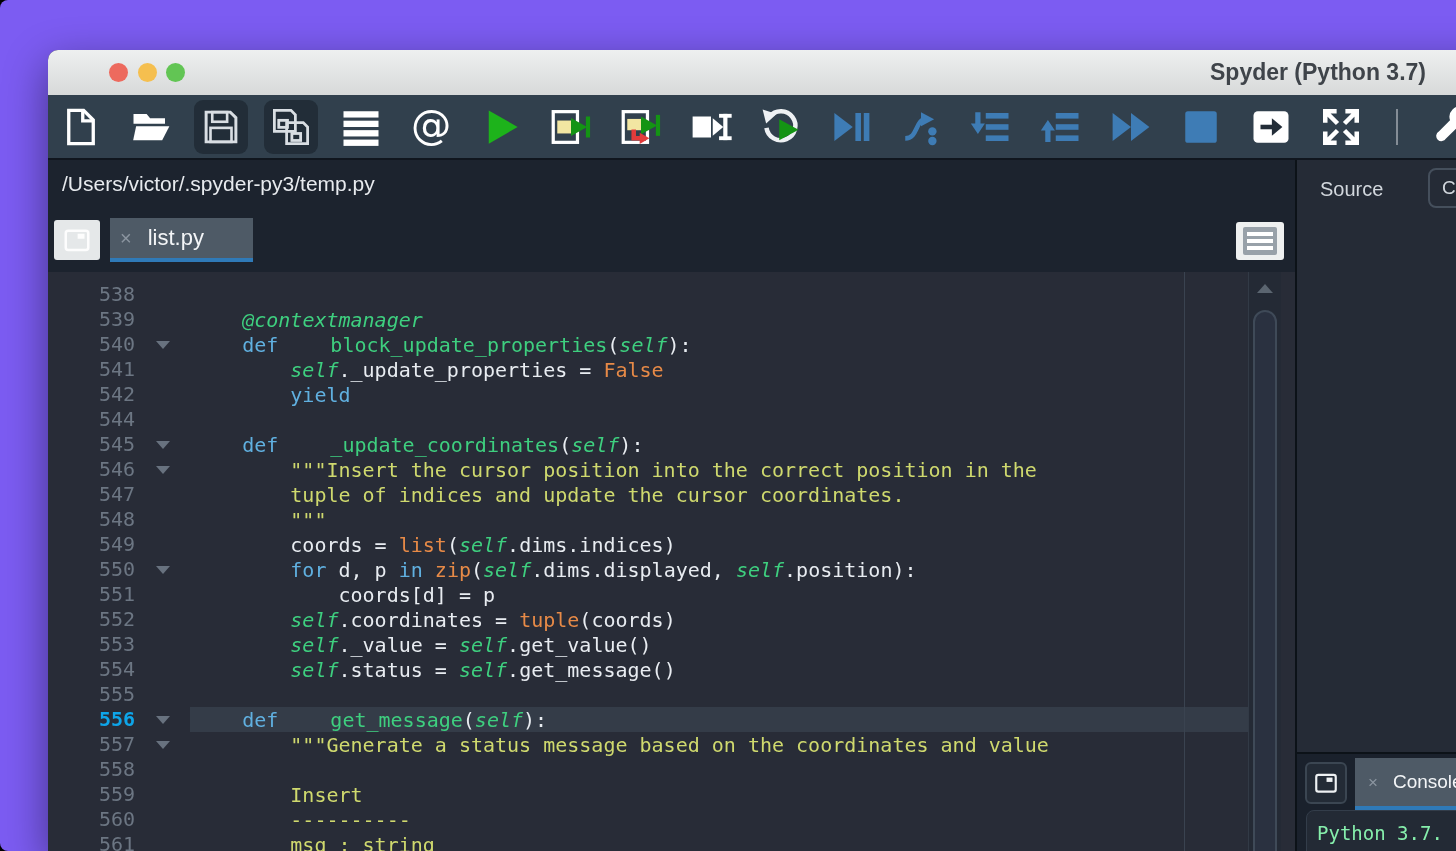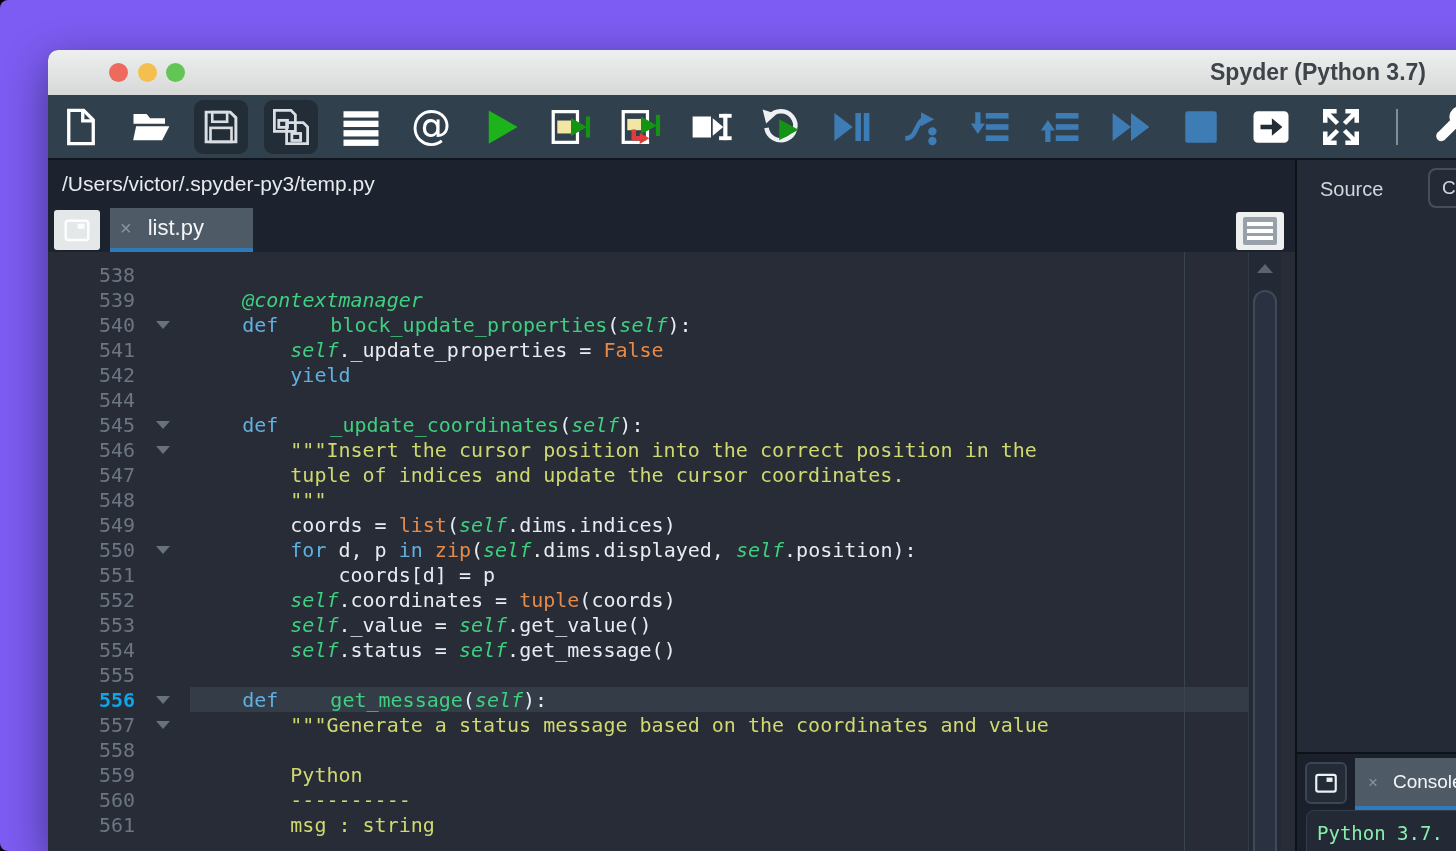--- a/index.html
+++ b/index.html
@@ -13,40 +13,40 @@
          font-size:23px;font-weight:600;color:#3f444a;}
   
   .toolbar{position:absolute;top:45px;left:0;right:0;height:65px;background:var(--toolbar_bg,#31404d);
            display:flex;align-items:center;padding-left:10px;gap:24px;border-bottom:2px solid #10161e;box-sizing:border-box;}
   .tool-cell{width:46px;height:52px;flex:0 0 auto;display:flex;align-items:center;justify-content:center;position:relative;cursor:pointer;}
   .tool-cell svg{width:42px;height:42px;position:relative;z-index:1;display:block;}
   .tool-cell.boxed::before{content:"";position:absolute;left:-4px;right:-4px;top:-1px;bottom:-1px;background:#222d38;border-radius:9px;}
   .tool-sep{width:2px;height:36px;background:#848d96;flex:0 0 auto;margin:0 8px;}
   
   .main{position:absolute;top:110px;left:0;right:0;bottom:0;display:flex;}
-  .editor-col{width:1247px;flex:0 0 auto;display:flex;flex-direction:column;background:var(--panel_bg,#1c232e);min-width:0;}
+  .editor-col{width:1247px;flex:0 0 auto;display:flex;flex-direction:column;background:var(--panel_bg,#1c232e);min-width:0;gap:10px;}
   .path-bar{height:48px;line-height:48px;padding-left:14px;font-size:21px;color:#e7eaee;flex:0 0 auto;}
   .tab-bar{height:44px;position:relative;flex:0 0 auto;}
   .browse-btn{position:absolute;left:6px;top:2px;width:46px;height:40px;background:#e5e8e9;border-radius:3px;
               display:flex;align-items:center;justify-content:center;color:#fdfdfd;cursor:pointer;}
   .browse-btn svg{width:30px;height:30px;}
   .etab{position:absolute;left:62px;top:0;width:143px;height:44px;cursor:pointer;}
   .tbody{background:var(--tab_active_bg,#4e5a66);display:flex;align-items:center;}
   .etab .tbody{height:40px;padding-left:10px;gap:16px;}
   .tclose{font-size:20px;color:#8b95a0;line-height:1;}
   .tlabel{font-size:22px;color:#f3f5f7;white-space:nowrap;}
   .tunderline{height:4px;background:var(--tab_accent,#2f7ab8);}
   .burger-btn{position:absolute;left:1188px;top:4px;width:48px;height:38px;background:#eef0f0;border-radius:3px;
               display:flex;align-items:center;justify-content:center;cursor:pointer;}
   .burger-inner{width:34px;height:28px;background:#98a1a9;border-radius:2px;display:flex;flex-direction:column;justify-content:center;gap:3px;align-items:center;}
   .burger-inner i{display:block;width:26px;height:4px;background:#fff;}
   
   .editor{flex:1;background:var(--editor_bg,#282c37);position:relative;overflow:hidden;}
   #code-lines{position:absolute;left:0;right:47px;top:10px;}
-  .line{display:flex;height:25px;align-items:center;}
+  .line{display:flex;height:25px;}
   .ln{width:87px;text-align:right;font-family:"DejaVu Sans Mono",monospace;font-size:20px;color:var(--line_number,#6c7683);flex:0 0 auto;}
   .foldc{width:55px;flex:0 0 auto;display:flex;justify-content:center;align-items:center;}
   .fold-arrow{width:0;height:0;border-left:7px solid transparent;border-right:7px solid transparent;border-top:8px solid #68727f;}
   .codewrap{flex:1;height:25px;display:flex;align-items:center;min-width:0;}
   .line.current .codewrap{background:var(--current_line_bg,#343c48);}
   .line.current .ln{color:#0ea5e9;font-weight:bold;}
   .code{font-family:"DejaVu Sans Mono",monospace;font-size:20px;white-space:pre;padding-left:4px;}
   .tok-p{color:var(--syntax_plain,#e8ecf1);}
   .tok-k{color:var(--syntax_keyword,#60b0e0);}
   .tok-f{color:var(--syntax_definition,#3ecf7f);margin-left:40px;}
@@ -420,21 +420,21 @@
                 <span class="ln">558</span>
                 <span class="foldc"></span>
                 <span class="codewrap">
                   <span class="code"></span>
                 </span>
               </div>
               <div class="line">
                 <span class="ln">559</span>
                 <span class="foldc"></span>
                 <span class="codewrap">
-                  <span class="code"><span class="tok-p">        </span><span class="tok-c">Python</span></span>
+                  <span class="code"><span class="tok-p">        </span><span class="tok-c">Insert</span></span>
                 </span>
               </div>
               <div class="line">
                 <span class="ln">560</span>
                 <span class="foldc"></span>
                 <span class="codewrap">
                   <span class="code"><span class="tok-p">        </span><span class="tok-c">----------</span></span>
                 </span>
               </div>
               <div class="line">

